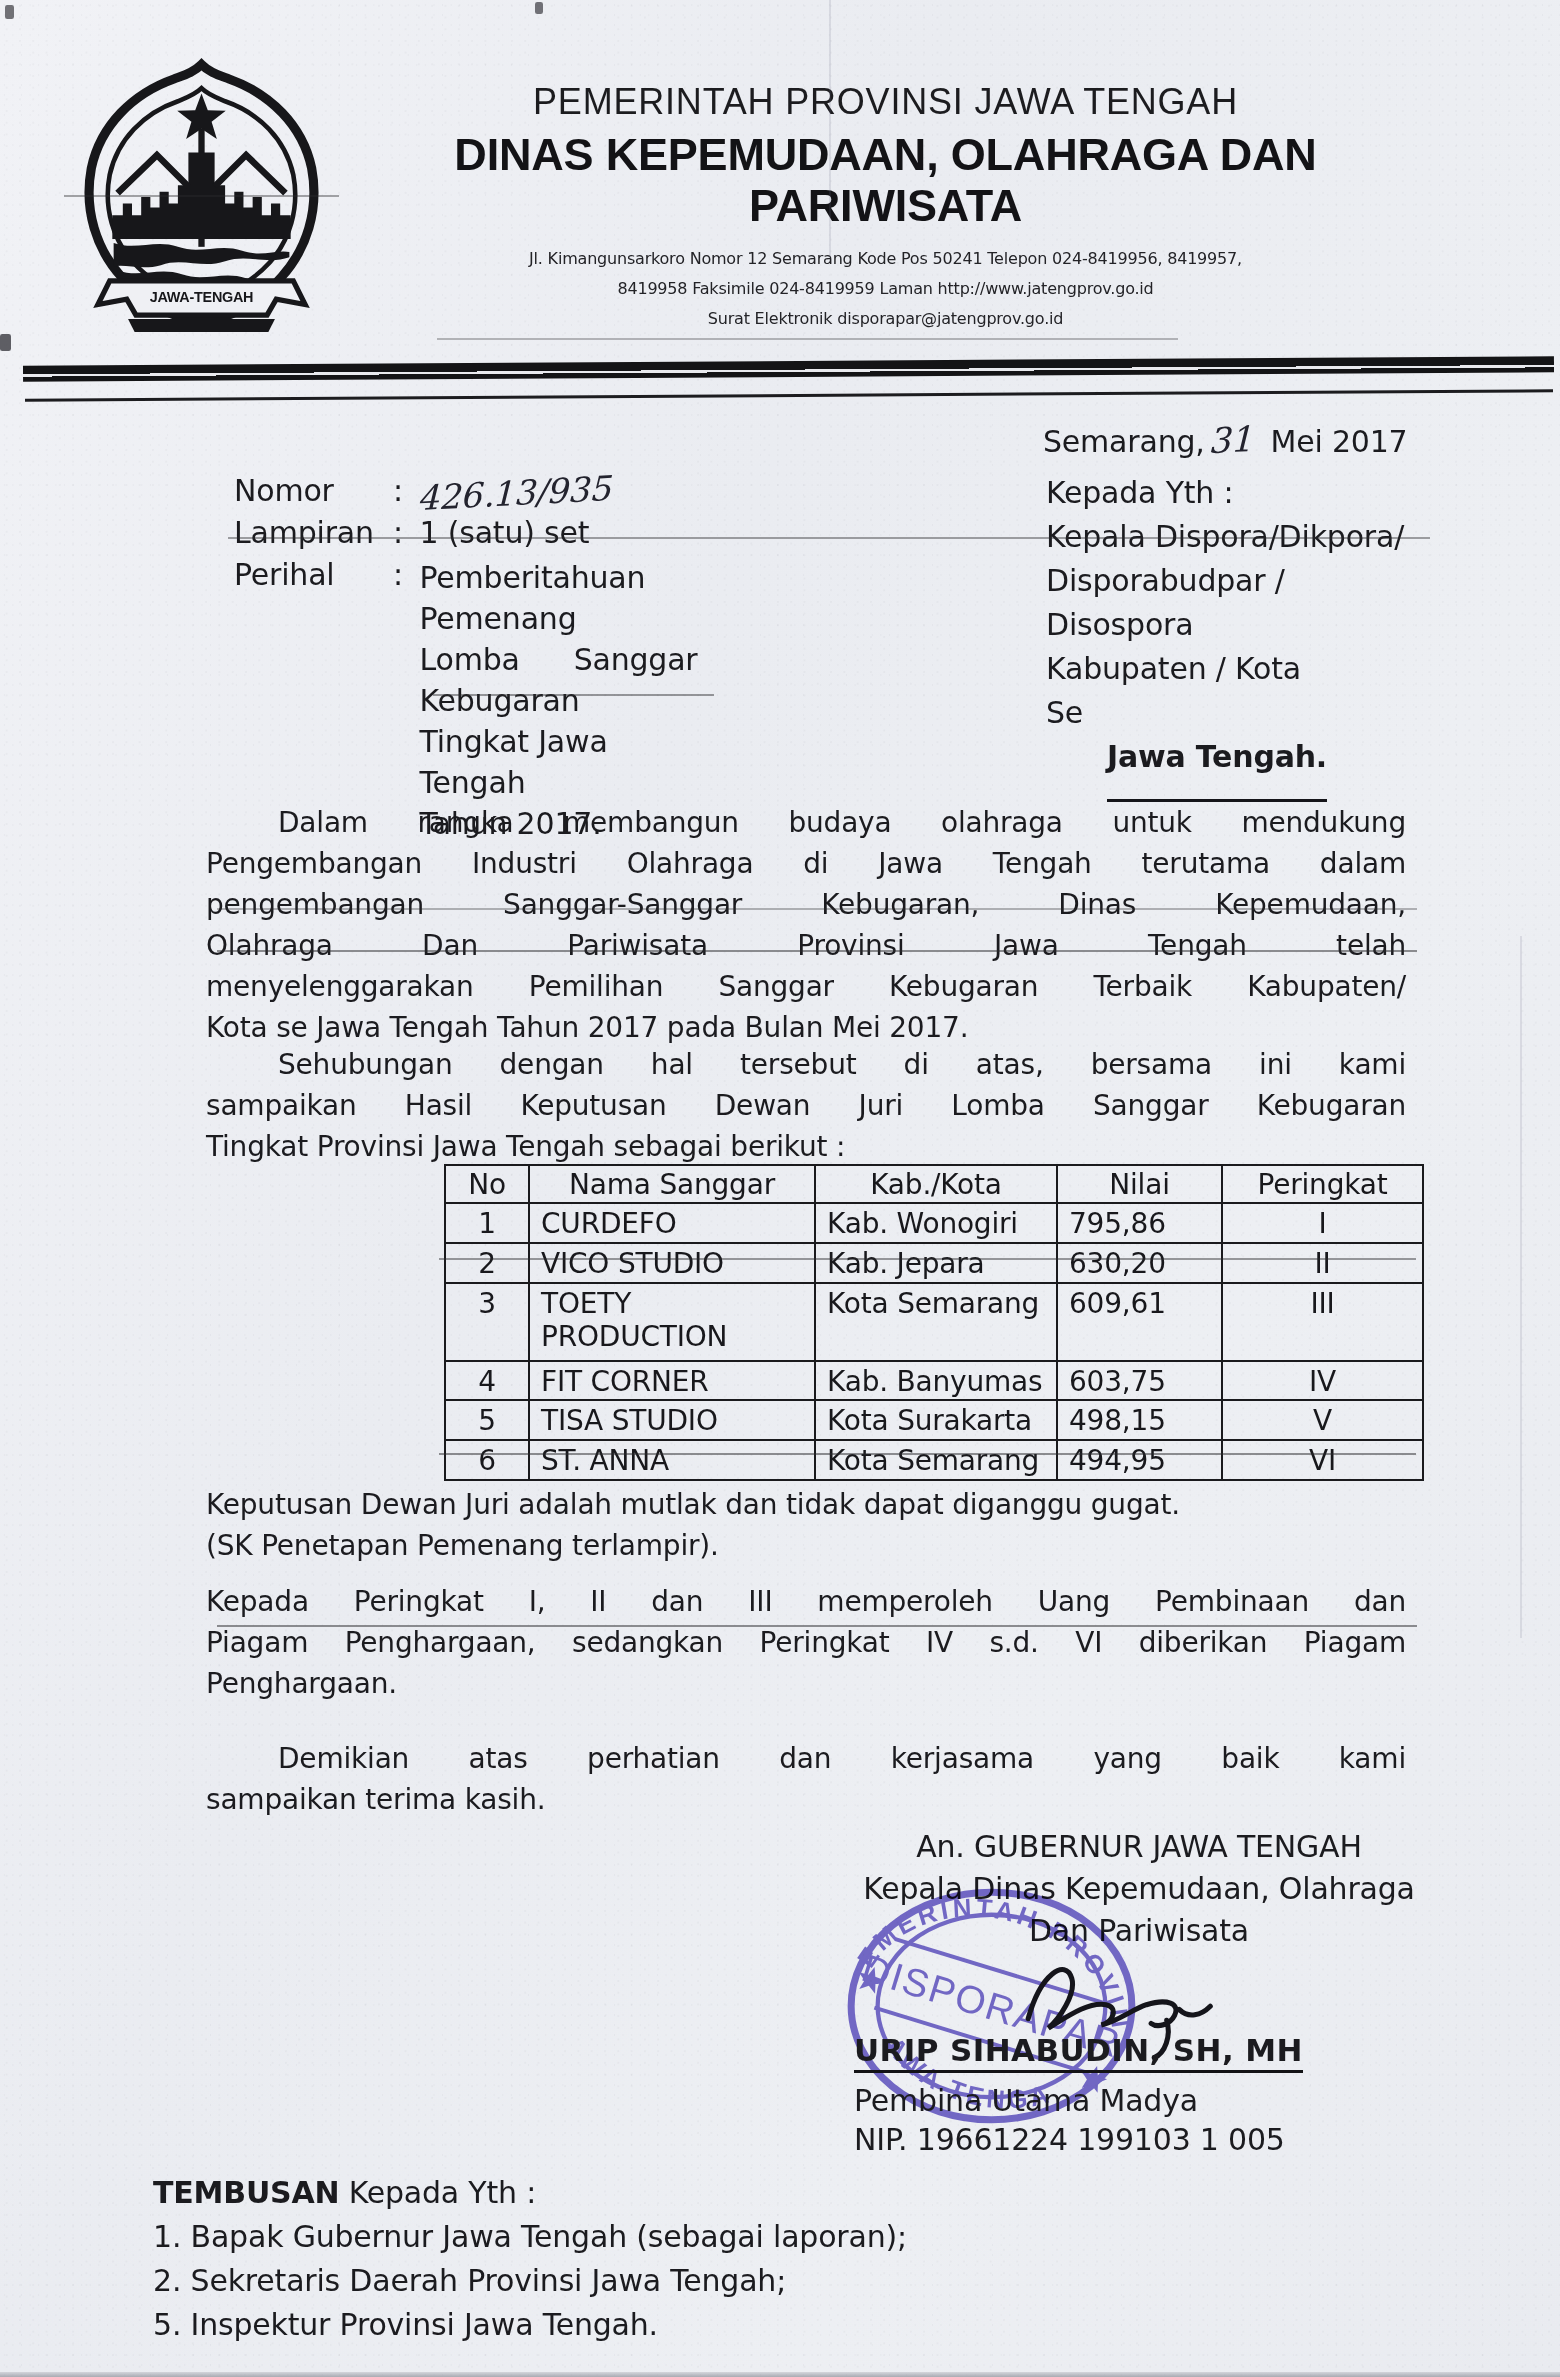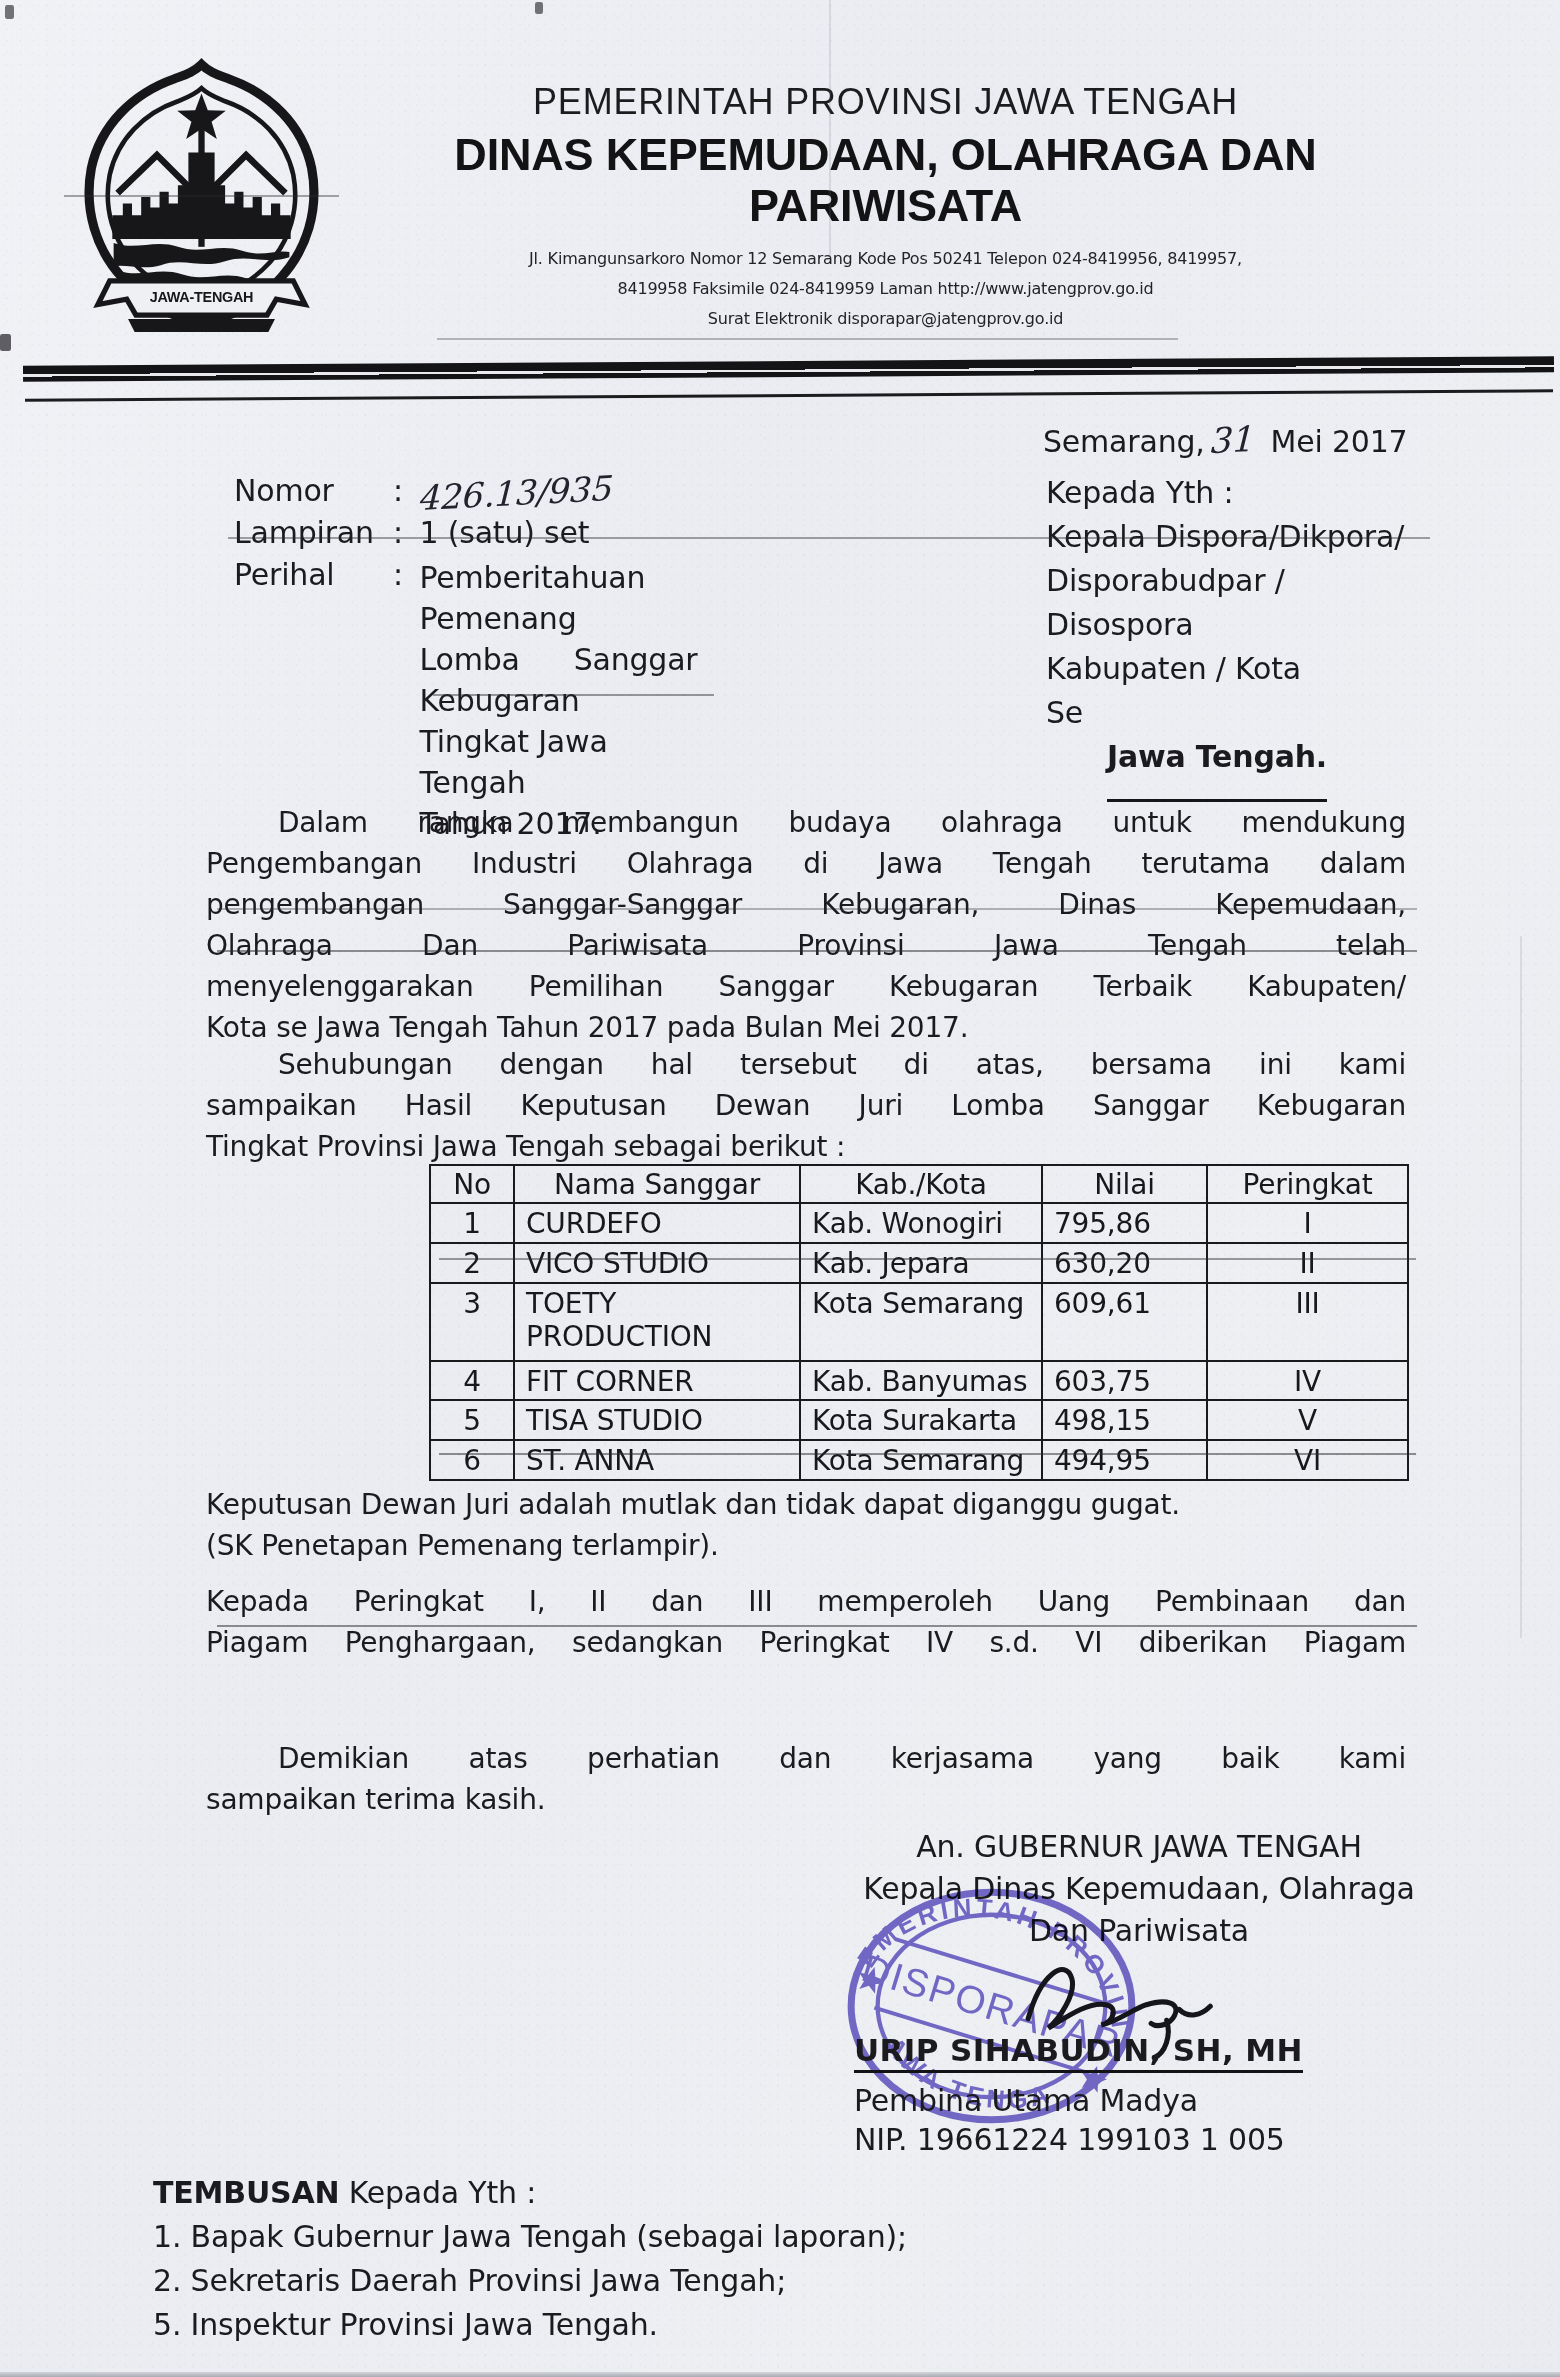--- a/index.html
+++ b/index.html
@@ -30,21 +30,21 @@
   .fval{display:inline-block;vertical-align:top;}
   .plines{display:inline-block;vertical-align:top;width:278px;line-height:41px;white-space:normal;}
   .jlast{text-align:justify;text-align-last:justify;}
   .recip{position:absolute;left:1046px;top:471px;width:375px;font-size:30px;line-height:44px;}
   .recip .emph{display:inline-block;margin-left:61px;font-weight:700;border-bottom:3.1px solid #15151a;padding-bottom:20px;}
   
   .para{position:absolute;left:206px;width:1200px;font-size:28px;}
   .para div{line-height:41px;}
   .ind{text-indent:72px;}
   
-  table.res{position:absolute;left:429px;top:1164px;border-collapse:collapse;table-layout:fixed;
+  table.res{position:absolute;left:444px;top:1164px;border-collapse:collapse;table-layout:fixed;
     font-size:28px;color:#18181c;}
   table.res th,table.res td{border:2.3px solid #1a1a1d;padding:3.1px 11px 1.6px 11px;vertical-align:top;overflow:hidden;}
   table.res th{font-weight:400;text-align:center;height:33px;vertical-align:middle;padding:1.6px 4.7px;}
   td.c{text-align:center;}
   
   .sig1{position:absolute;left:854px;top:1826px;width:570px;text-align:center;font-size:30px;line-height:42px;}
   .sig2{position:absolute;left:854px;top:2032px;width:570px;font-size:30px;}
   .sig2 .name{font-size:31px;font-weight:700;border-bottom:3.9px solid #131316;padding-bottom:2.3px;display:inline-block;letter-spacing:0.4px;}
   .sig2 .rank{margin-top:9.4px;}
   .sig2 .nip{margin-top:4.7px;}
@@ -201,20 +201,21 @@
     </table>
 
   <div class="para" style="top:1484px">
     <div>Keputusan Dewan Juri adalah mutlak dan tidak dapat diganggu gugat.</div>
     <div>(SK Penetapan Pemenang terlampir).</div>
   </div>
 
   <div class="para" style="top:1581px">
     <div class="jlast">Kepada Peringkat I, II dan III memperoleh Uang Pembinaan dan</div>
     <div class="jlast">Piagam Penghargaan, sedangkan Peringkat IV s.d. VI diberikan Piagam</div>
+    <div>Penghargaan.</div>
   </div>
 
   <div class="para" style="top:1738px">
     <div class="jlast ind">Demikian atas perhatian dan kerjasama yang baik kami</div>
     <div>sampaikan terima kasih.</div>
   </div>
 
   <div class="sig1">
     <div>An. GUBERNUR JAWA TENGAH</div>
     <div>Kepala Dinas Kepemudaan, Olahraga</div>

